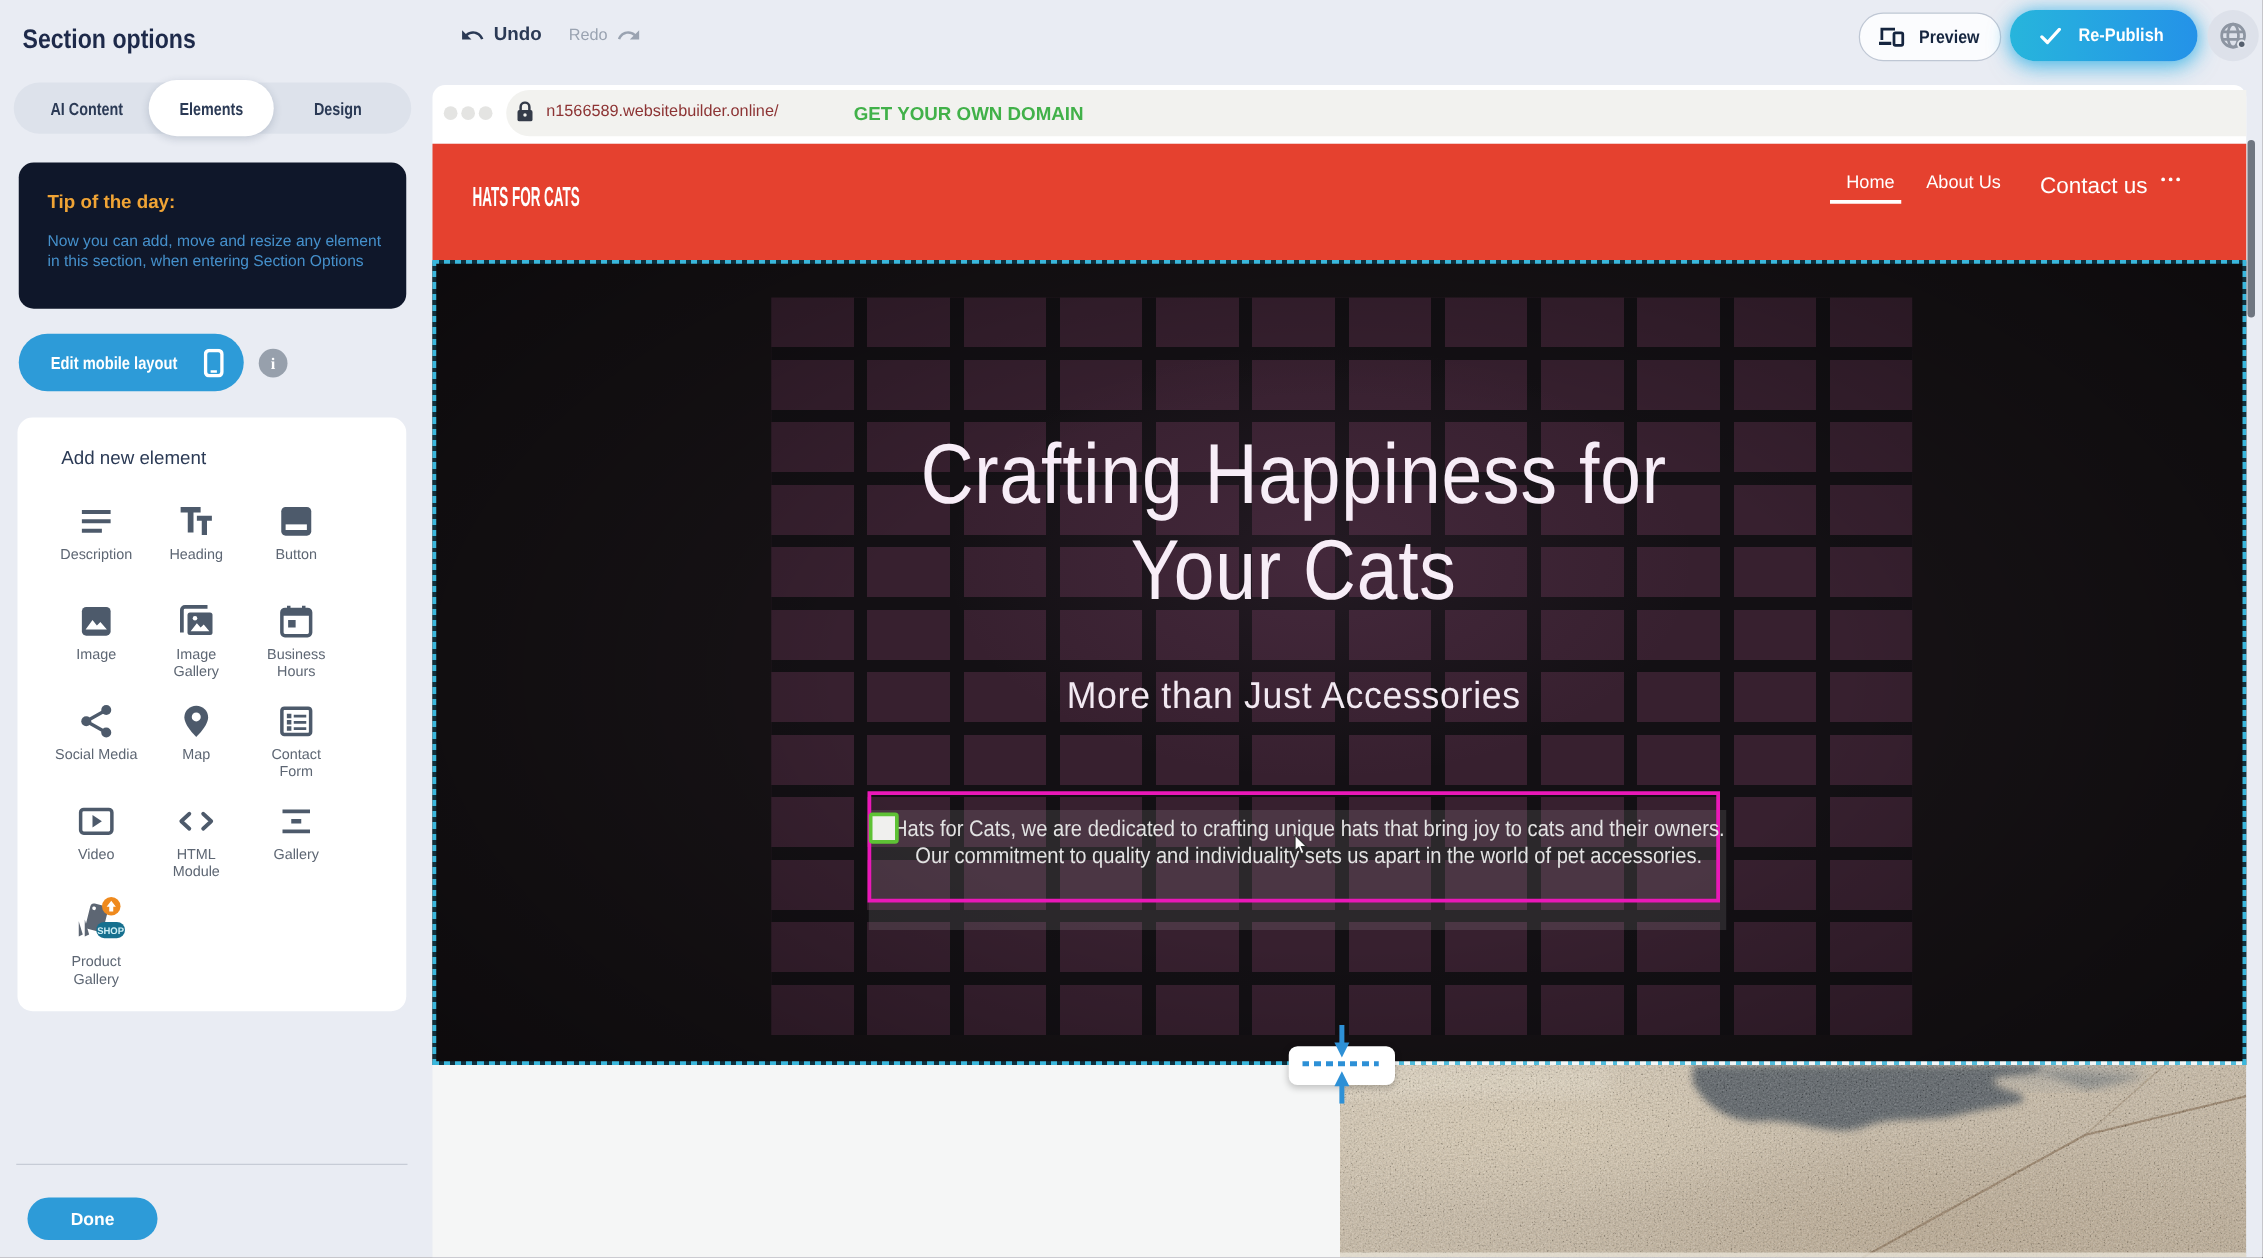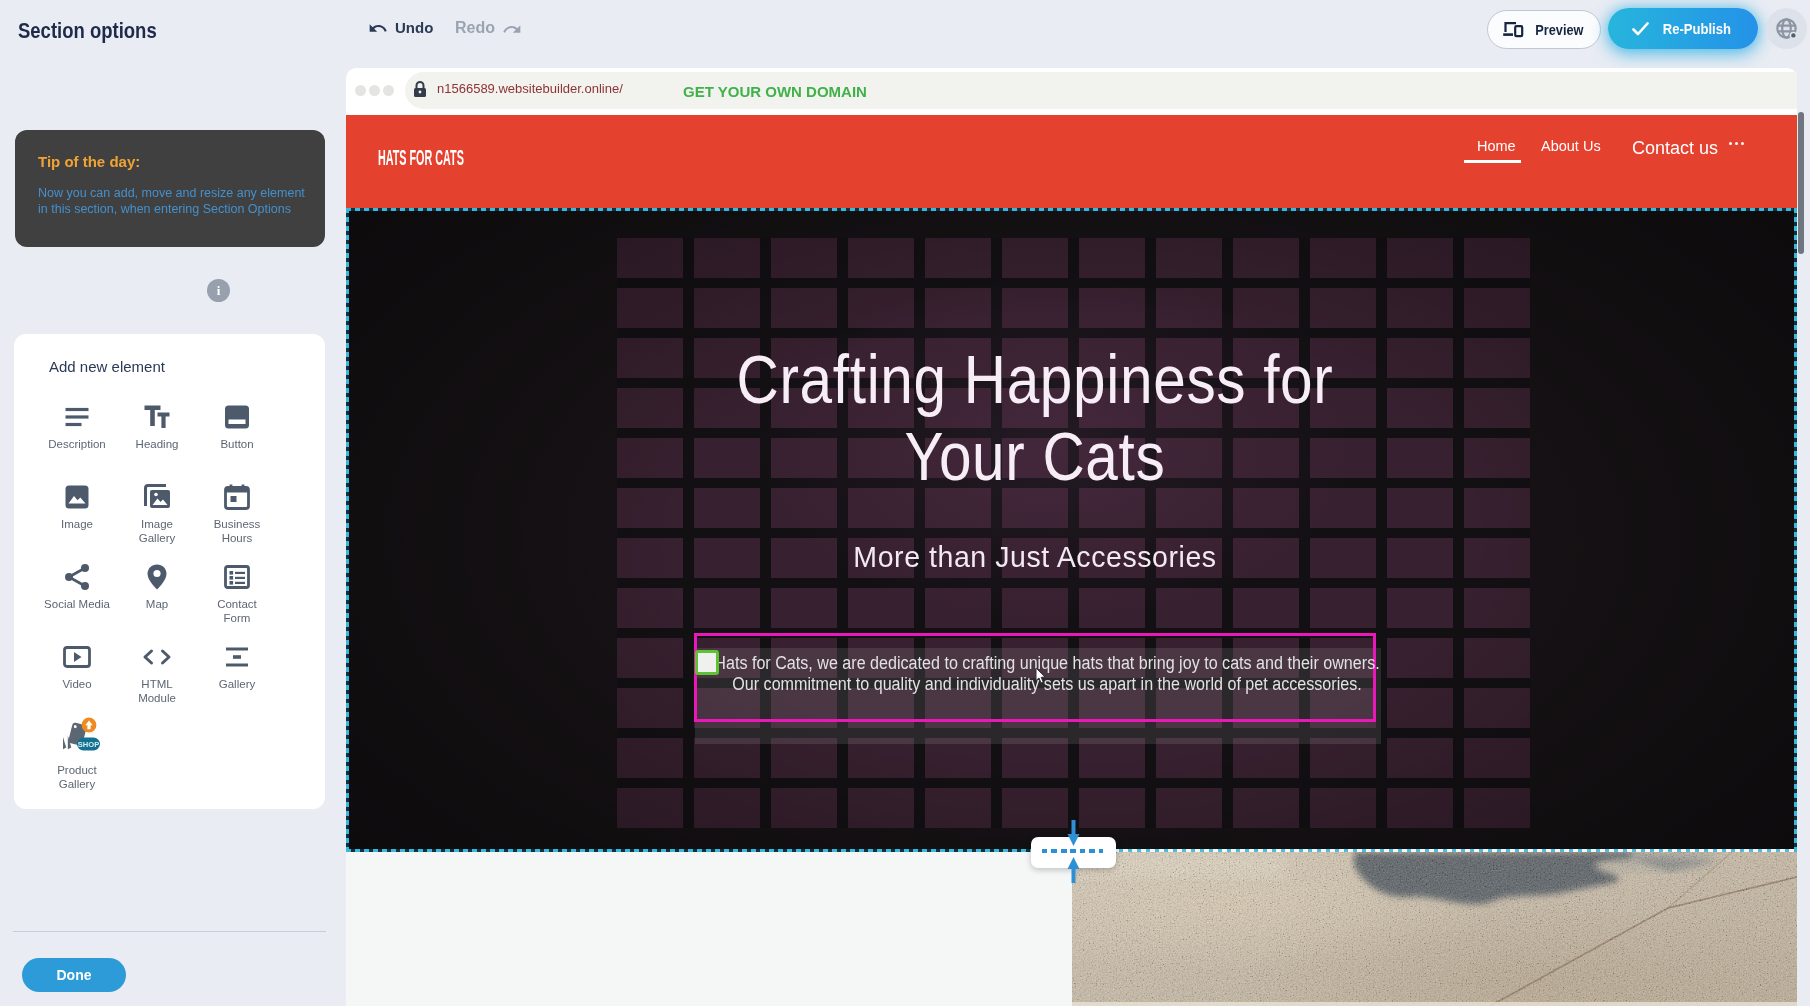--- a/index.html
+++ b/index.html
@@ -13,21 +13,21 @@
 
   <div class="abs" style="left:18px;top:19px;font-size:21.5px;font-weight:bold;color:#1e2a4a;transform:scaleX(.86);transform-origin:left;white-space:nowrap;">Section options</div>
 
   <div class="abs" style="left:368px;top:19px;display:flex;align-items:center;gap:7px;text-align:center;">
     <svg width="20" height="17" viewBox="0 0 24 20">
         <path d="M12.5 7c-2.65 0-5.05.99-6.9 2.6L2 6v9h9l-3.62-3.62c1.39-1.16 3.16-1.88 5.12-1.88 3.54 0 6.55 2.31 7.6 5.5l2.37-.78C21.08 10.03 17.15 7 12.5 7z" fill="#2b3a55"></path>
       </svg>
     <span style="font-size:15px;font-weight:bold;color:#2b3a55;">Undo</span>
   </div>
   <div class="abs" style="left:455px;top:19px;display:flex;align-items:center;gap:7px;">
-    <span style="font-size:16px;font-weight:bold;color:#9aa3b1;">Redo</span>
+    <span style="font-size:13px;font-weight:normal;color:#9aa3b1;">Redo</span>
     <svg width="20" height="17" viewBox="0 0 24 20" style="transform:scaleX(-1);">
         <path d="M12.5 7c-2.65 0-5.05.99-6.9 2.6L2 6v9h9l-3.62-3.62c1.39-1.16 3.16-1.88 5.12-1.88 3.54 0 6.55 2.31 7.6 5.5l2.37-.78C21.08 10.03 17.15 7 12.5 7z" fill="#9aa3b1"></path>
       </svg>
   </div>
 
   <div class="abs" style="left:1487px;top:10px;width:112px;height:37px;border:1px solid #bfc7d4;border-radius:20px;background:#fbfcfe;display:flex;align-items:center;justify-content:center;gap:8px;">
     <svg width="22" height="17" viewBox="0 0 22 17">
       <path d="M3.5 11 L3.5 2.2 L14 2.2" fill="none" stroke="#15253f" stroke-width="2.2"></path>
       <path d="M1.2 13.6 L11 13.6" fill="none" stroke="#15253f" stroke-width="2.6"></path>
       <rect x="13.2" y="5.2" width="7" height="10" rx="1.2" fill="#fbfcfe" stroke="#15253f" stroke-width="2.2"></rect>
@@ -45,26 +45,44 @@
   <div class="abs" style="left:1766px;top:8px;width:41px;height:41px;border-radius:50%;background:#dde1ea;display:flex;align-items:center;justify-content:center;">
     <svg width="25" height="25" viewBox="0 0 24 24">
       <circle cx="12" cy="12" r="8.8" fill="none" stroke="#8d95a2" stroke-width="2.1"></circle>
       <ellipse cx="12" cy="12" rx="4.1" ry="8.8" fill="none" stroke="#8d95a2" stroke-width="2.1"></ellipse>
       <path d="M3.8 9.2 L20.2 9.2 M3.8 14.8 L20.2 14.8" stroke="#8d95a2" stroke-width="2.1" fill="none"></path>
       <circle cx="18.6" cy="18.6" r="3.6" fill="#e2e6ed"></circle>
       <circle cx="18.6" cy="18.6" r="2.1" fill="#555f6e"></circle>
     </svg>
   </div>
 
-
-  <div class="abs" style="left:15px;top:130px;width:310px;height:117px;background:#404040;border-radius:12px;">
+  <div class="abs" style="left:11px;top:66px;width:318px;height:41px;background:#dde2eb;border-radius:21px;">
+    <div class="abs" style="left:8px;top:0;width:100px;height:41px;display:flex;align-items:center;justify-content:center;font-size:14px;font-weight:bold;color:#2b3a55;">
+        <span style="transform:scaleX(.82);white-space:nowrap;">AI Content</span>
+      </div>
+    <div class="abs" style="left:108px;top:-2px;width:100px;height:45px;background:#fff;border-radius:23px;box-shadow:0 2px 7px rgba(40,60,90,.2);display:flex;align-items:center;justify-content:center;font-size:14px;font-weight:bold;color:#2b3a55;">
+        <span style="transform:scaleX(.82);white-space:nowrap;">Elements</span>
+      </div>
+    <div class="abs" style="left:212px;top:0;width:95px;height:41px;display:flex;align-items:center;justify-content:center;font-size:14px;font-weight:bold;color:#2b3a55;">
+        <span style="transform:scaleX(.82);white-space:nowrap;">Design</span>
+      </div>
+  </div>
+
+  <div class="abs" style="left:15px;top:130px;width:310px;height:117px;background:#0f172a;border-radius:12px;">
     <div class="abs" style="left:23px;top:23px;font-size:15px;font-weight:bold;color:#f0a435;">Tip of the day:</div>
     <div class="abs" style="left:23px;top:55px;width:290px;font-size:12.5px;line-height:16px;color:#4590cb;">Now you can add, move and resize any element<br>in this section, when entering Section Options</div>
   </div>
 
+  <div class="abs" style="left:15px;top:267px;width:180px;height:46px;background:#2d9bd8;border-radius:23px;display:flex;align-items:center;justify-content:center;gap:12px;">
+    <span style="font-size:14px;font-weight:bold;color:#fff;transform:scaleX(.84);white-space:nowrap;">Edit mobile layout</span>
+    <svg width="16" height="23" viewBox="0 0 16 23">
+        <rect x="1.4" y="1.4" width="13.2" height="20.2" rx="3" fill="none" stroke="#fff" stroke-width="2.8"></rect>
+        <path d="M5.5 18.2 L10.5 18.2" stroke="#fff" stroke-width="2"></path>
+      </svg>
+  </div>
   <div class="abs" style="left:207px;top:279px;width:23px;height:23px;border-radius:50%;background:#97a0ac;display:flex;align-items:center;justify-content:center;font-size:13px;font-weight:bold;color:#fff;font-family:'Liberation Serif',serif;">i</div>
 
   <div class="abs" style="left:14px;top:334px;width:311px;height:475px;background:#fff;border-radius:12px;"></div>
   <div class="abs" style="left:49px;top:358px;font-size:15px;color:#2b3a55;">Add new element</div>
   <style>
     .cell{position:absolute;width:92px;display:flex;flex-direction:column;align-items:center;}
     .cell .lbl{margin-top:6px;font-size:11.5px;line-height:13.5px;color:#5d6673;text-align:center;}
   </style>
 
   <div class="cell" style="left:31px;top:402px;">

